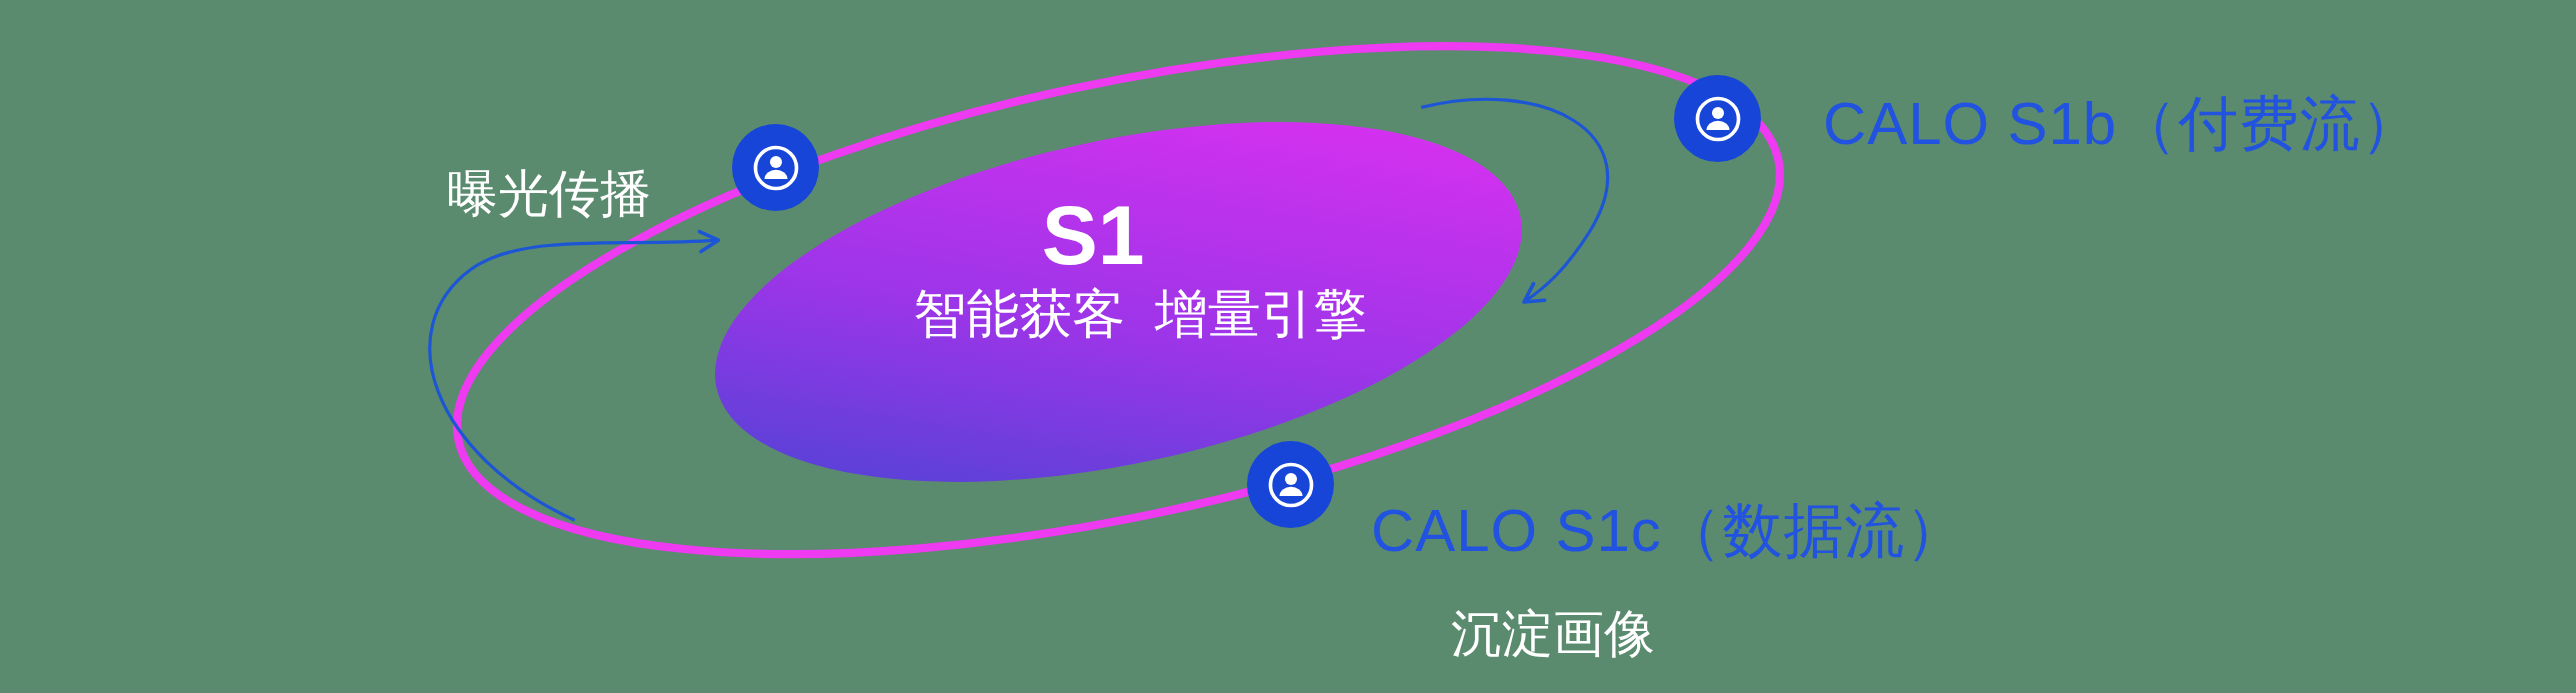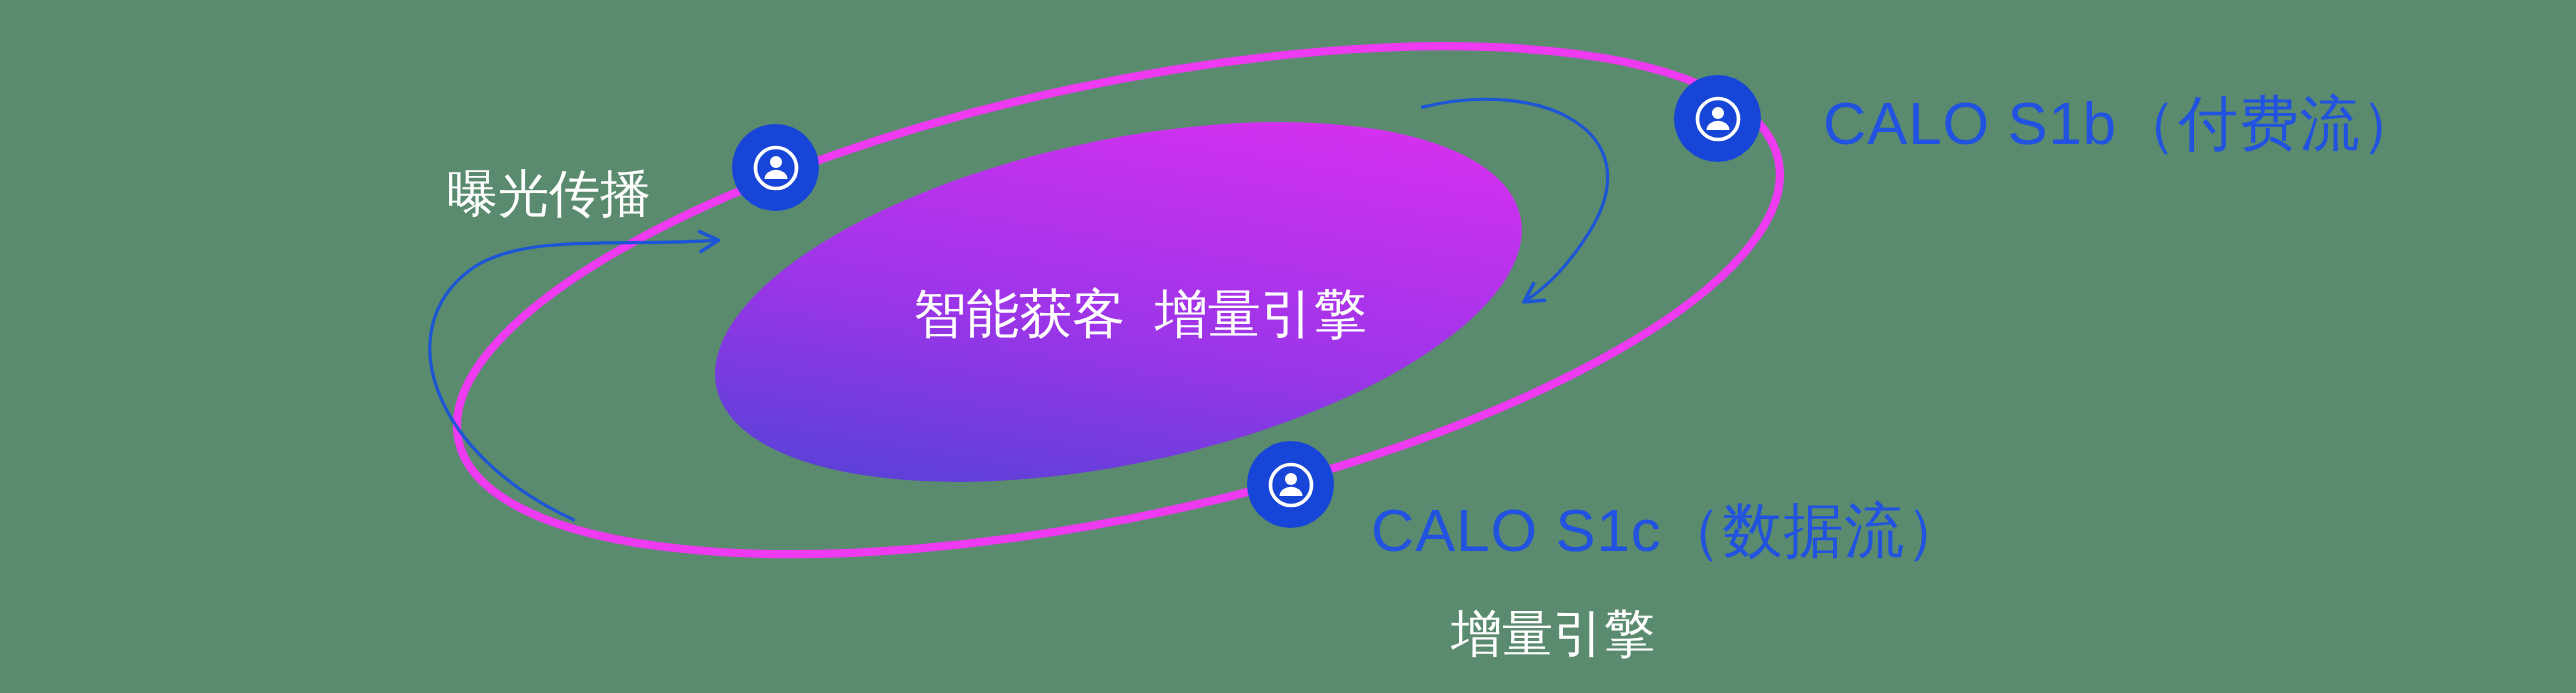--- a/index.html
+++ b/index.html
@@ -71,20 +71,21 @@
 
     <ellipse cx="1230" cy="330" rx="742" ry="238" transform="rotate(-12 1230 330)" fill="none" stroke="#ee3af0" stroke-width="9"></ellipse>
 
     <ellipse cx="1230" cy="332" rx="452" ry="178" transform="rotate(-12 1230 332)" fill="url(#coreGrad)"></ellipse>
 
     <path d="M 632 572 C 475 500 428 362 518 296 C 575 255 685 272 790 264" fill="none" stroke="#1c55d6" stroke-width="3.5" marker-end="url(#arrowhead)"></path>
 
     <path d="M 1563 118 C 1692 86 1818 142 1748 255 C 1722 296 1700 316 1676 332" fill="none" stroke="#1c55d6" stroke-width="3.5" marker-end="url(#arrowhead)"></path>
   </svg>
 
+  <div class="center-title" style="left:1093px;top:235px;">S1</div>
   <div class="center-sub" style="left:1118px;top:315px;">智能获客  增量引擎</div>
 
   <div class="node" style="left:732px;top:124px;">
     <svg viewBox="0 0 48 48">
       <circle cx="24" cy="24" r="17" fill="none" stroke="#ffffff" stroke-width="3"></circle>
       <circle cx="24" cy="19" r="5" fill="#ffffff"></circle>
       <path d="M14.5 33 a9.5 7.5 0 0 1 19 0 z" fill="#ffffff"></path>
     </svg>
   </div>
   <div class="white-label" style="left:447px;top:160px;">曝光传播</div>
@@ -99,16 +100,16 @@
   <div class="blue-label" style="left:1823px;top:84px;">CALO S1b（付费流）</div>
 
   <div class="node" style="left:1247px;top:441px;">
     <svg viewBox="0 0 48 48">
       <circle cx="24" cy="24" r="17" fill="none" stroke="#ffffff" stroke-width="3"></circle>
       <circle cx="24" cy="19" r="5" fill="#ffffff"></circle>
       <path d="M14.5 33 a9.5 7.5 0 0 1 19 0 z" fill="#ffffff"></path>
     </svg>
   </div>
   <div class="blue-label" style="left:1371px;top:491px;">CALO S1c（数据流）</div>
-  <div class="white-label" style="left:1451px;top:600px;">增量引擎</div>
+  <div class="white-label" style="left:1451px;top:600px;">沉淀画像</div>
 
 </div>
 
 
 </body></html>

